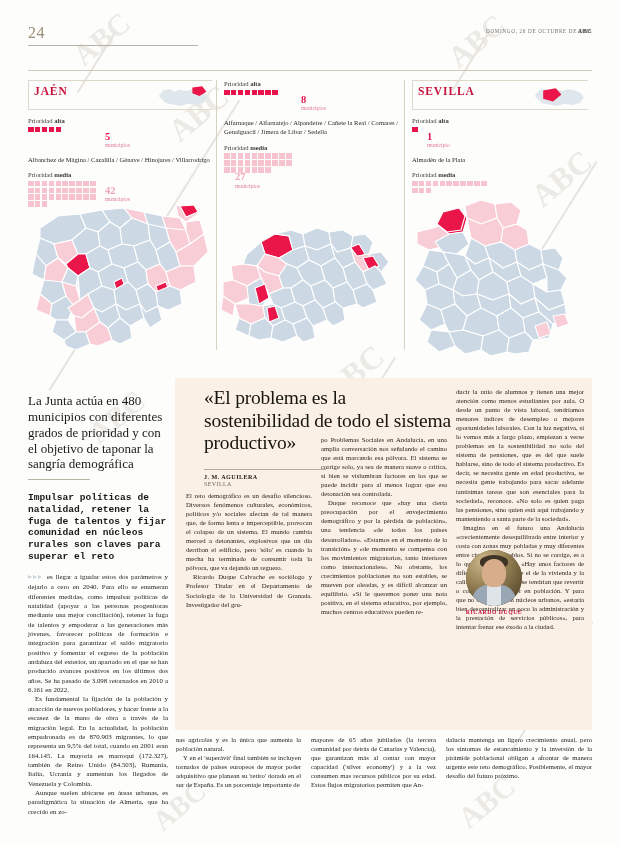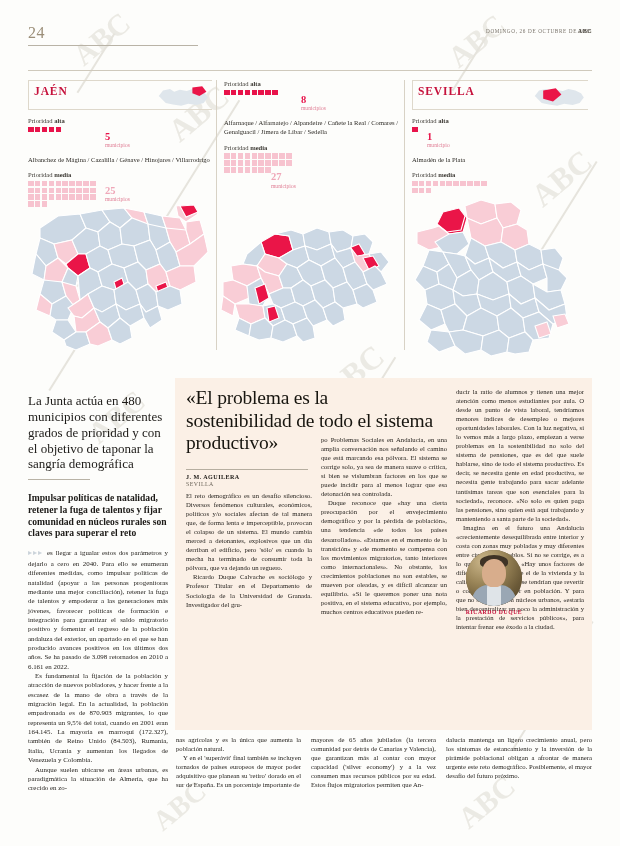--- a/index.html
+++ b/index.html
@@ -138,41 +138,41 @@
   }
   .hl-main {
     font-size: 13px; font-weight: normal; line-height: 1.22;
     color: #1c1a17; margin: 8px 0 7px 0;
     font-family: "Liberation Serif", serif;
   }
   .hl-rule { border-top: 1px solid #b9b3a6; margin: 0 0 6px 0; width: 62px; }
   .hl-sub {
     font-size: 9.6px; font-weight: bold; line-height: 1.22;
     color: #1c1a17; margin: 12px 0 9px 0;
-    font-family: Liberation Serif, serif;
+    font-family: Liberation Mono, monospace;
   }
   .body-col {
     font-size: 6.9px; line-height: 1.355; color: #26231f;
     text-align: justify; hyphens: auto;
     font-family: "Liberation Serif", serif;
   }
   .body-col p { margin: 0; text-indent: 7px; }
   .body-col p.noind { text-indent: 0; }
   .arrows {
     color: #cbd3da; font-size: 8px; letter-spacing: 1px;
     margin-right: 4px;
   }
 
   
   .cream {
     position: absolute; left: 175px; top: 378px;
     width: 417px; height: 352px;
     background: #fbf0e6;
   }
-  .cream-inner { padding: 9px 10px 8px 11px; height: 100%; position: relative; }
+  .cream-inner { padding: 9px 10px 8px 29px; height: 100%; position: relative; }
 
   .quote {
     font-size: 19.5px; line-height: 1.16; color: #17150f;
     font-weight: normal; letter-spacing: -.2px;
     width: 250px; margin: 0 0 14px 0;
     font-family: "Liberation Serif", serif;
   }
   .subject {
     display: flex; gap: 5px; width: 128px;
   }
@@ -351,21 +351,21 @@
             <span class="sq media"></span>
             <span class="sq media"></span>
             <span class="sq media"></span>
             <span class="sq media"></span>
             <span class="sq media"></span>
           <span class="sq media"></span>
             <span class="sq media"></span>
             <span class="sq media"></span>
         </div>
         <div class="count-block">
-          <span class="count-num media">25</span>
+          <span class="count-num media">42</span>
           <span class="count-word">municipios</span>
         </div>
       </div>
       <div class="map-box jaen">
         <svg viewBox="0 0 184 186" width="184" height="186">
           <g stroke="#ffffff" stroke-width="1.1">
             <path d="M12 42 L30 30 L52 28 L58 42 L44 54 L26 58 L12 52 Z" fill="#ccd8e4"></path>
             <path d="M52 28 L74 24 L82 36 L70 46 L58 42 Z" fill="#ccd8e4"></path>
             <path d="M74 24 L96 22 L104 32 L92 42 L82 36 Z" fill="#ccd8e4"></path>
             <path d="M96 22 L116 26 L120 38 L106 44 L104 32 Z" fill="#f9cdd6"></path>
@@ -466,21 +466,21 @@
             <span class="sq media"></span>
             <span class="sq media"></span>
           <span class="sq media"></span>
             <span class="sq media"></span>
             <span class="sq media"></span>
             <span class="sq media"></span>
             <span class="sq media"></span>
             <span class="sq media"></span>
             <span class="sq media"></span>
         </div>
-        <div class="count-block" style="position:relative; top:14px; left:-66px;margin-left:36px;">
+        <div class="count-block" style="position:relative; top:14px; left:-66px;">
           <span class="count-num media">27</span>
           <span class="count-word">municipios</span>
         </div>
       </div>
       <div class="map-box malaga">
         <svg viewBox="0 0 184 160" width="184" height="160">
           <g stroke="#ffffff" stroke-width="1.1">
             <path d="M44 34 L58 26 L72 28 L76 42 L62 50 L48 46 Z" fill="#ea1548"></path>
             <path d="M58 26 L74 22 L86 26 L88 38 L76 42 L72 28 Z" fill="#ccd8e4"></path>
             <path d="M86 26 L100 20 L112 24 L114 36 L100 42 L88 38 Z" fill="#ccd8e4"></path>

